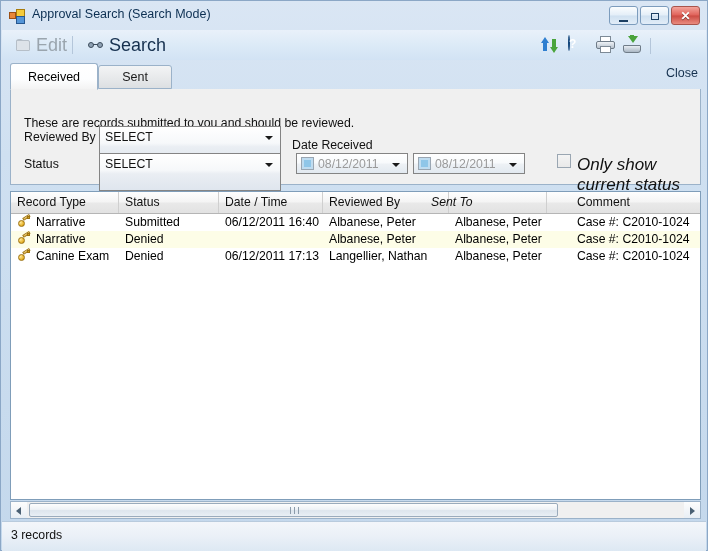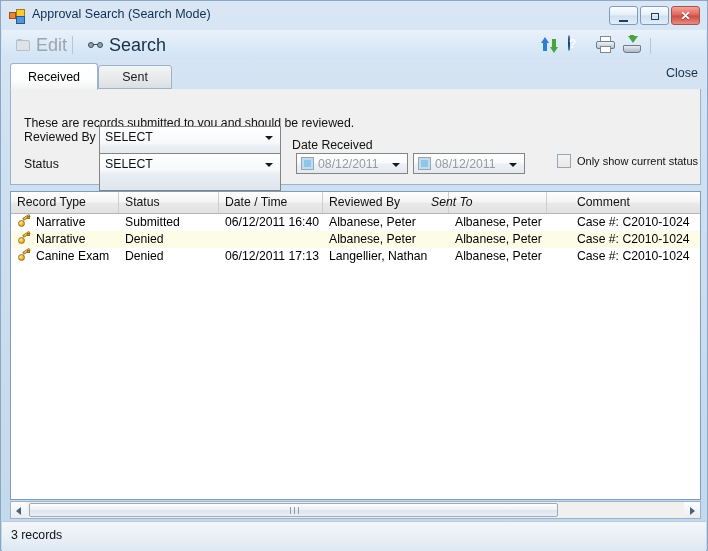--- a/index.html
+++ b/index.html
@@ -319,21 +319,21 @@
 
   #chk-current {
     position: absolute; left: 546px; top: 65px;
     width: 14px; height: 14px;
     box-sizing: border-box;
     border: 1px solid #9aa6b2;
     background: linear-gradient(180deg,#f4f4f4,#e9e9e9);
   }
   #chk-current-label {
     position: absolute; left: 566px; top: 66px;
-    font-size: 11px; color: #111;
+    font-size: 17px; color: #111; font-style: italic;
   }
 
   
   #grid {
     position: absolute; left: 9px; top: 190px;
     width: 691px; height: 309px;
     box-sizing: border-box;
     border: 1px solid #7f9db9;
     background: #ffffff;
     overflow: hidden;

